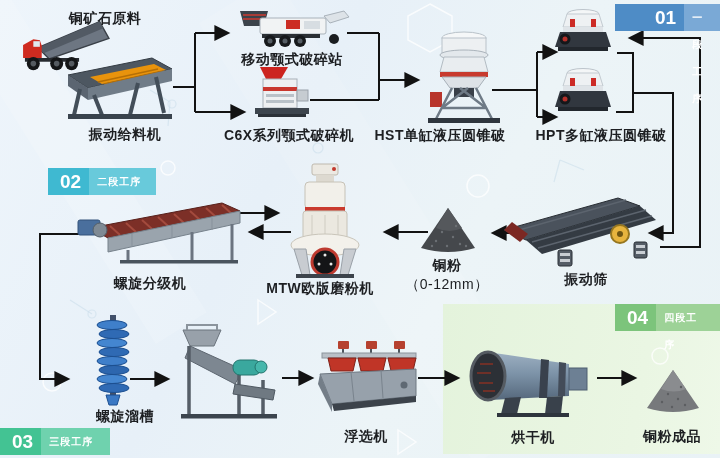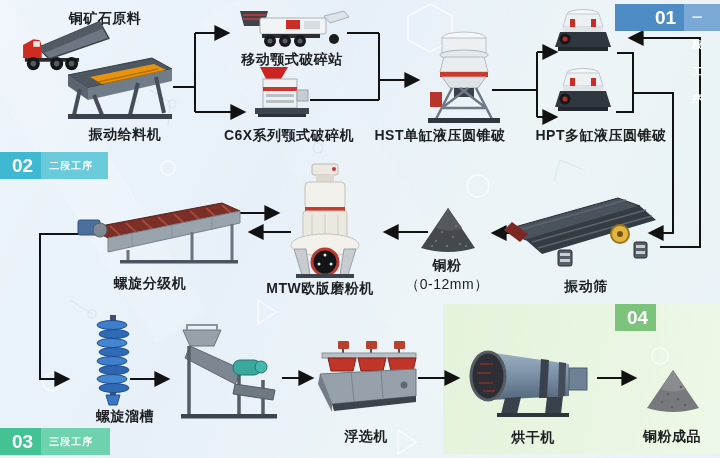--- a/index.html
+++ b/index.html
@@ -349,39 +349,40 @@
         <circle cx="37" cy="19" r="1.2"></circle>
     </g>
   </svg>
 
   <div class="lbl" style="left:105px;top:10px;">铜矿石原料</div>
   <div class="lbl" style="left:125px;top:126px;">振动给料机</div>
   <div class="lbl" style="left:292px;top:51px;">移动颚式破碎站</div>
   <div class="lbl" style="left:289px;top:127px;">C6X系列颚式破碎机</div>
   <div class="lbl" style="left:601px;top:127px;">HPT多缸液压圆锥破</div>
   <div class="lbl" style="left:440px;top:127px;">HST单缸液压圆锥破</div>
-  <div class="lbl" style="left:586px;top:278px;">振动筛</div>
+  <div class="lbl" style="left:586px;top:271px;">振动筛</div>
   <div class="lbl" style="left:447px;top:257px;">铜粉</div>
   <div class="lbl sub" style="left:447px;top:276px;">（0-12mm）</div>
   <div class="lbl" style="left:320px;top:280px;">MTW欧版磨粉机</div>
   <div class="lbl" style="left:150px;top:275px;">螺旋分级机</div>
   <div class="lbl" style="left:111px;top:408px;padding-left:28px;">螺旋溜槽</div>
   <div class="lbl" style="left:366px;top:428px;">浮选机</div>
   <div class="lbl" style="left:533px;top:429px;">烘干机</div>
   <div class="lbl" style="left:672px;top:428px;">铜粉成品</div>
 
   <div class="badge" style="left:615px;top:4px;width:105px;">
     <div class="badge-num" style="background: rgb(78, 140, 198); padding-left: 40px;">01</div>
     <div class="badge-label" style="background: rgb(122, 169, 214);">一段工序</div>
   </div>
-  <div class="badge" style="left:0;top:152px;width:108px;">
+  <div class="badge" style="left:0;top:168px;width:108px;padding-left:48px;">
     <div class="badge-num" style="background: rgb(63, 185, 209);">02</div>
     <div class="badge-label" style="background: rgb(104, 202, 219);">二段工序</div>
   </div>
   <div class="badge" style="left:0;top:428px;width:110px;">
     <div class="badge-num" style="background: rgb(67, 195, 147);">03</div>
     <div class="badge-label" style="background: rgb(111, 210, 174);">三段工序</div>
   </div>
   <div class="badge" style="left:615px;top:304px;width:105px;justify-content:space-between;">
     <div class="badge-num" style="background: rgb(124, 196, 123);">04</div>
+    <div class="badge-label" style="background: rgb(157, 210, 151);">四段工序</div>
   </div>
 
 </div>
 
 </body></html>

